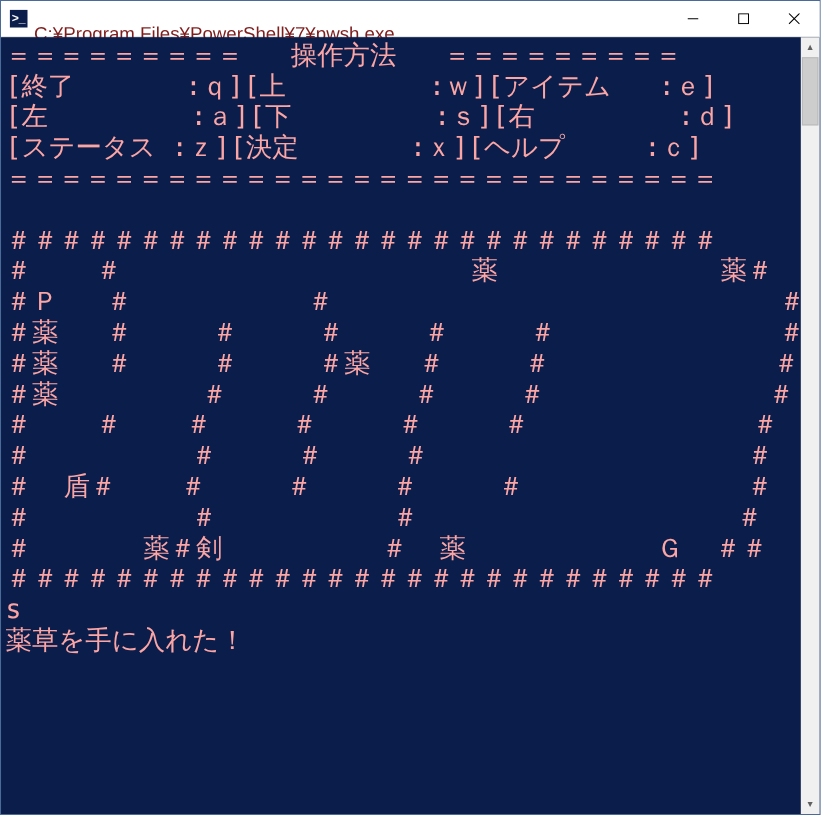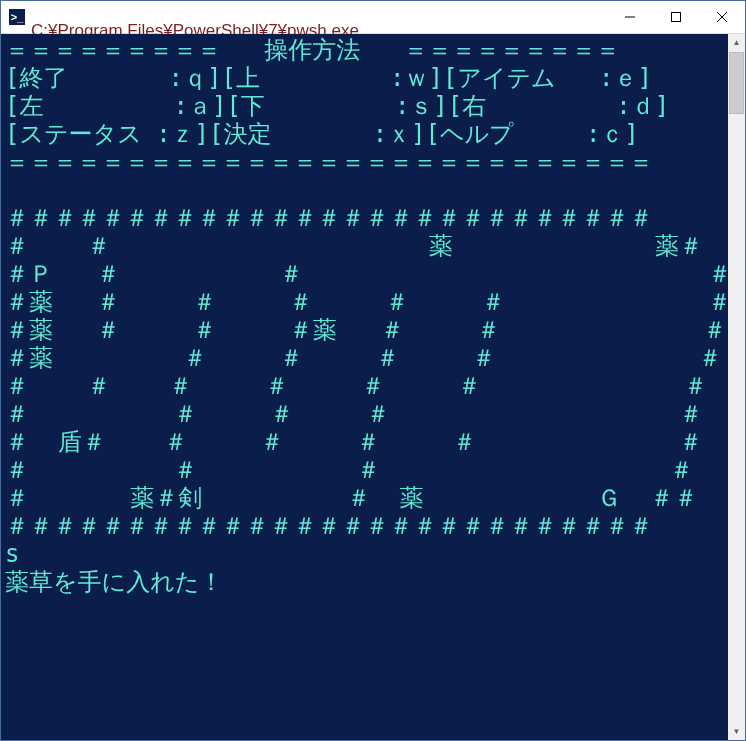--- a/index.html
+++ b/index.html
@@ -61,21 +61,21 @@
   }
   .win-btn svg { width:10px; height:10px; }
   .content-wrap {
     flex: 1;
     display: flex;
     background: #0b1e4b;
   }
   .terminal {
     flex: 1;
     background: #0b1e4b;
-    color: #5eead4;
+    color: #fca5a5;
     font-family: "MS Gothic", "Consolas", monospace;
     font-size: 24px;
     line-height: 28px;
     white-space: pre;
     padding: 2px 0 0 4px;
     overflow: hidden;
   }
   .scrollbar {
     width: 17px;
     background: #f0f0f0;

